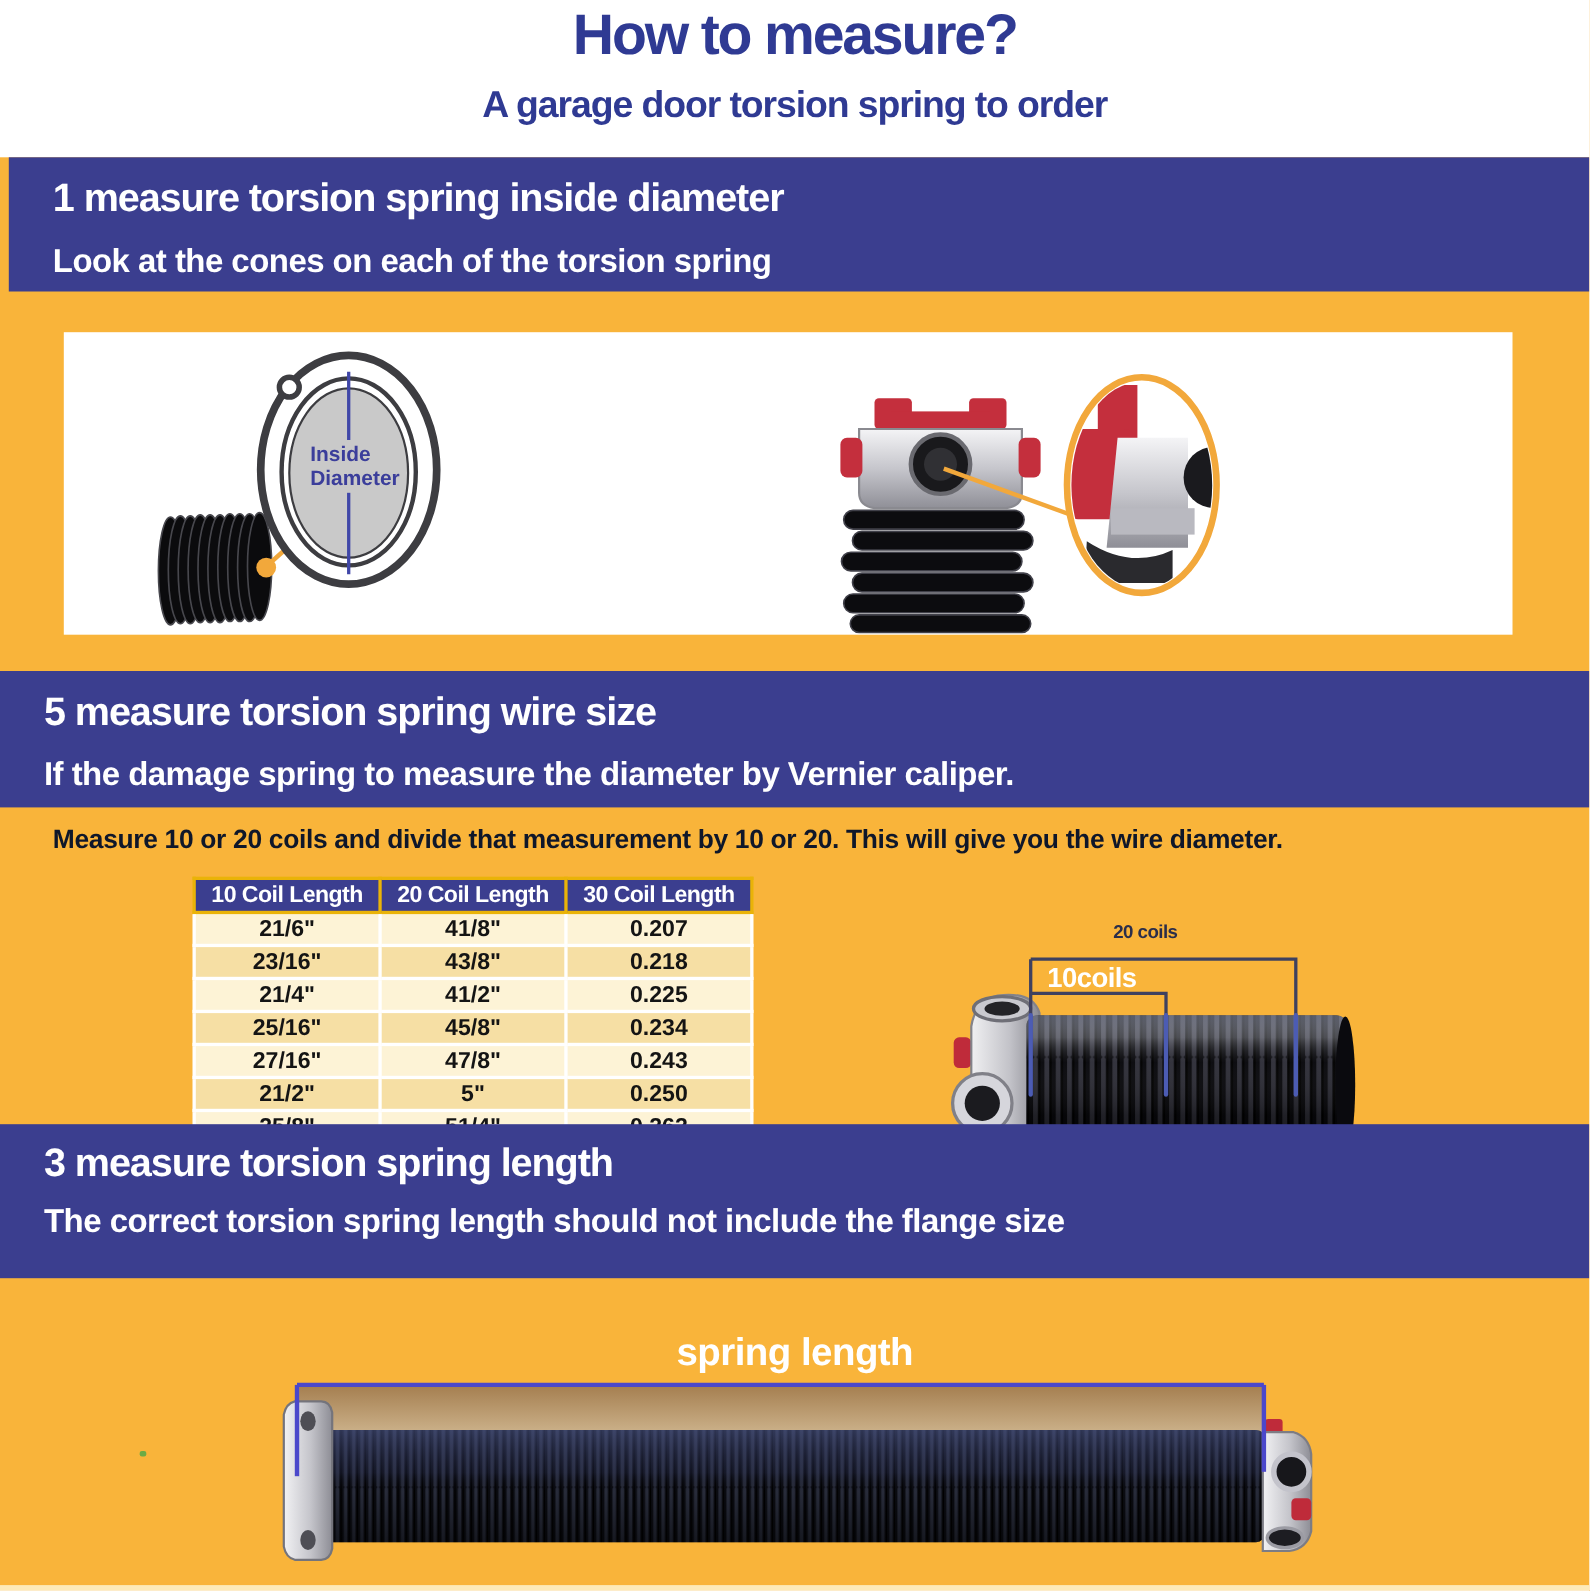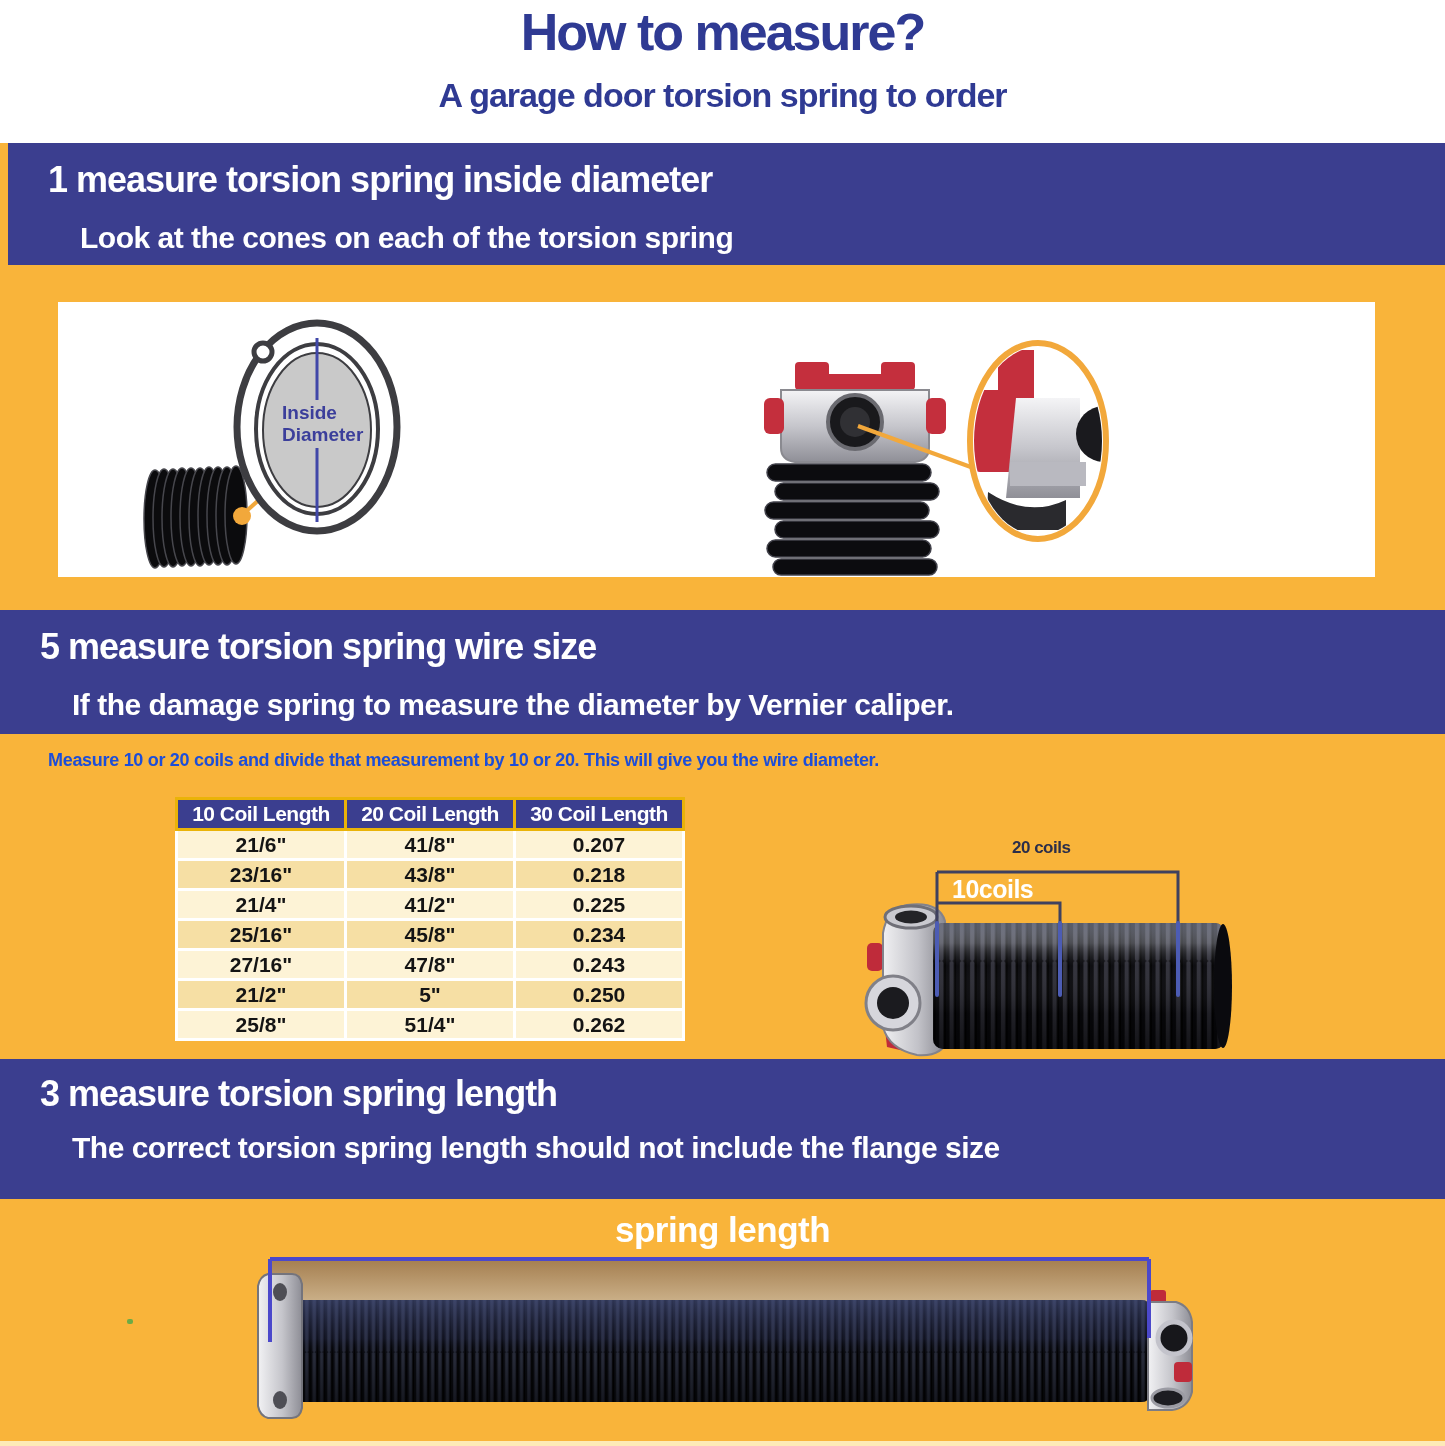--- a/index.html
+++ b/index.html
@@ -11,29 +11,29 @@
   .bottom-edge{position:absolute;left:0;top:1441px;width:1445px;height:5px;background:#fdeab8;}
 
   .page-title{position:absolute;left:0;top:2px;width:100%;text-align:center;
     font-size:52px;font-weight:bold;color:#2f3a93;letter-spacing:-2px;}
   .page-subtitle{position:absolute;left:0;top:76px;width:100%;text-align:center;
     font-size:34px;font-weight:bold;color:#2f3a93;letter-spacing:-1px;}
 
   .banner{position:absolute;background:#3b3e8f;color:#ffffff;}
   #banner1{left:8px;top:143px;width:1437px;height:122px;}
   #banner2{left:0;top:610px;width:1445px;height:124px;}
-  #banner3{left:0;top:1059px;width:1445px;height:140px;}
+  #banner3{left:0;top:1022px;width:1445px;height:140px;}
   .banner-title{position:absolute;left:40px;top:16px;font-size:36px;font-weight:bold;letter-spacing:-1px;white-space:nowrap;}
-  .banner-sub{position:absolute;left:40px;top:78px;font-size:30px;font-weight:bold;letter-spacing:-0.5px;white-space:nowrap;margin-left:32px;}
+  .banner-sub{position:absolute;left:40px;top:78px;font-size:30px;font-weight:bold;letter-spacing:-0.5px;white-space:nowrap;}
   #banner3 .banner-title{top:14px;}
   #banner3 .banner-sub{top:72px;}
 
   .white-box{position:absolute;left:58px;top:302px;width:1317px;height:275px;background:#ffffff;}
 
-  .note-text{position:absolute;left:48px;top:750px;font-size:18px;font-weight:bold;color:#1d4ed8;letter-spacing:-0.3px;white-space:nowrap;}
+  .note-text{position:absolute;left:48px;top:750px;font-size:24px;font-weight:bold;color:#0f172a;letter-spacing:-0.3px;white-space:nowrap;}
 
   #wire-table{position:absolute;left:175px;top:797px;border-collapse:collapse;}
   #wire-table th{background:#3b3e8f;color:#ffffff;font-size:21px;font-weight:bold;
     width:158px;height:28px;border:3px solid #eab308;padding:0 4px;text-align:center;letter-spacing:-0.5px;}
   #wire-table td{height:27px;font-size:21px;font-weight:bold;color:#141414;
     text-align:center;border:3px solid #ffffff;padding:0 4px;}
   #wire-table tbody tr:nth-child(odd) td{background:#fdf3d6;}
   #wire-table tbody tr:nth-child(even) td{background:#f6dfa4;}
 
   .coil-label-20{position:absolute;left:1012px;top:838px;font-size:17px;font-weight:bold;color:#2b2e4a;letter-spacing:-0.5px;}

